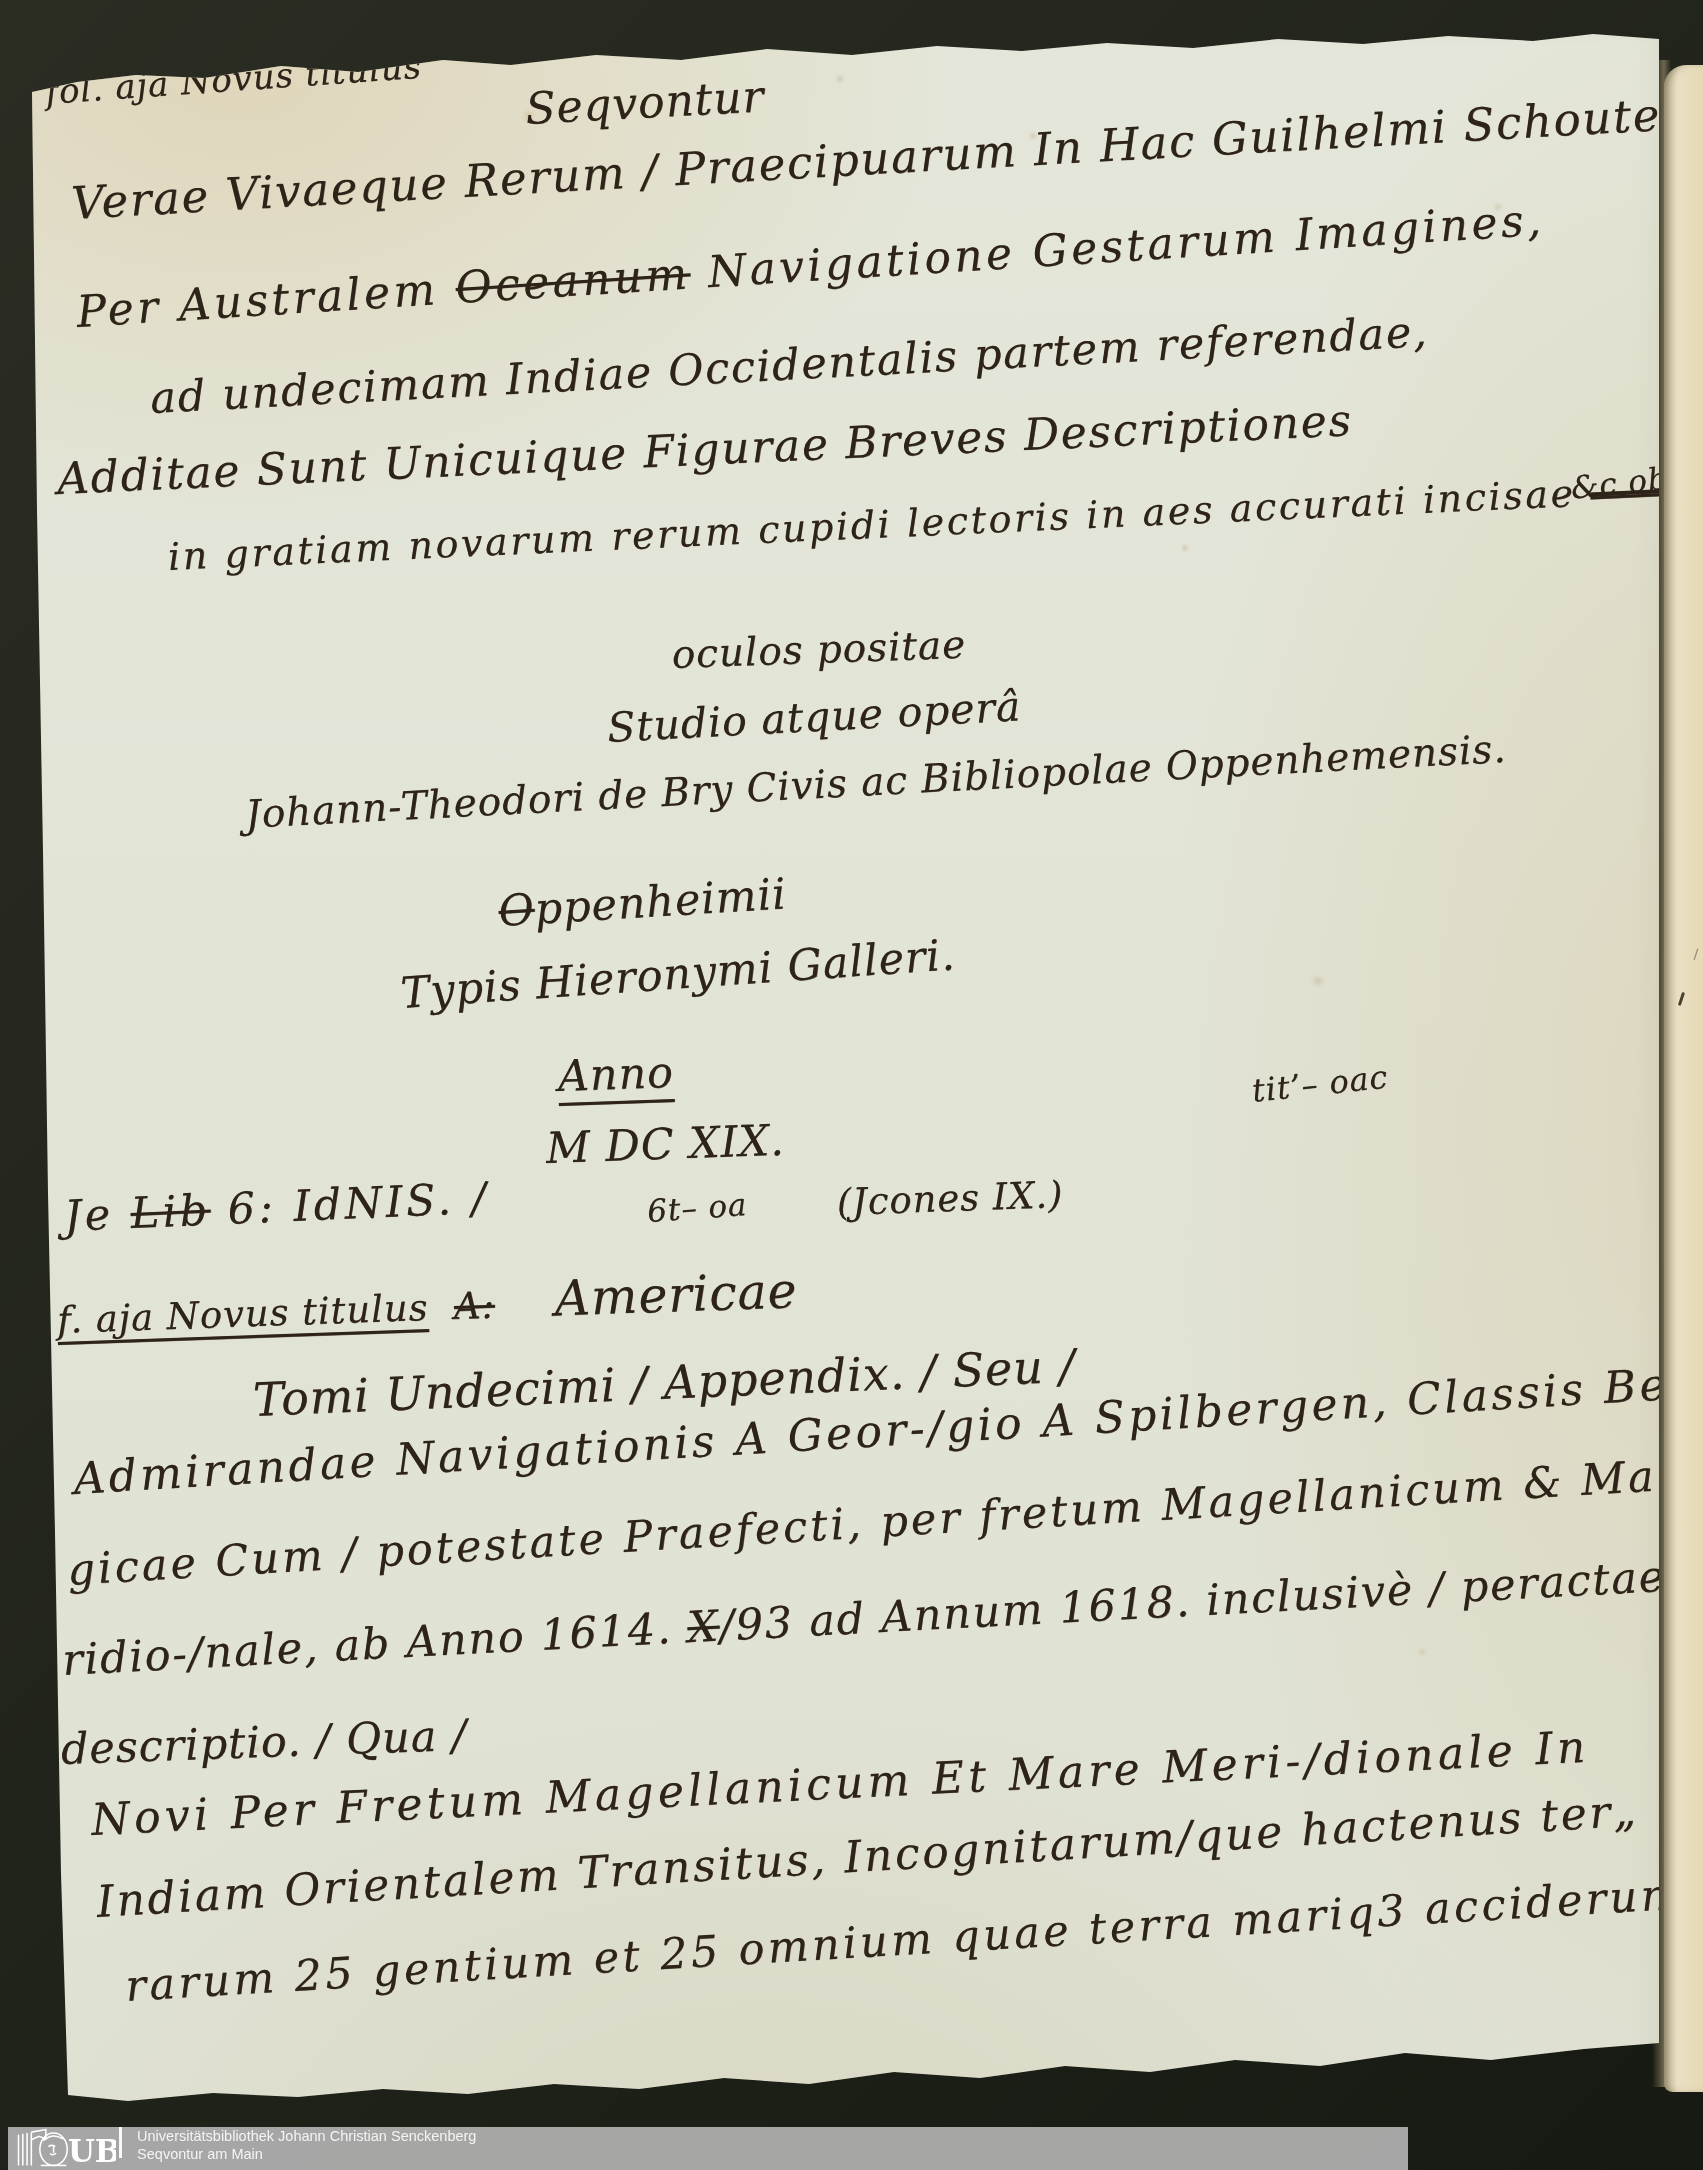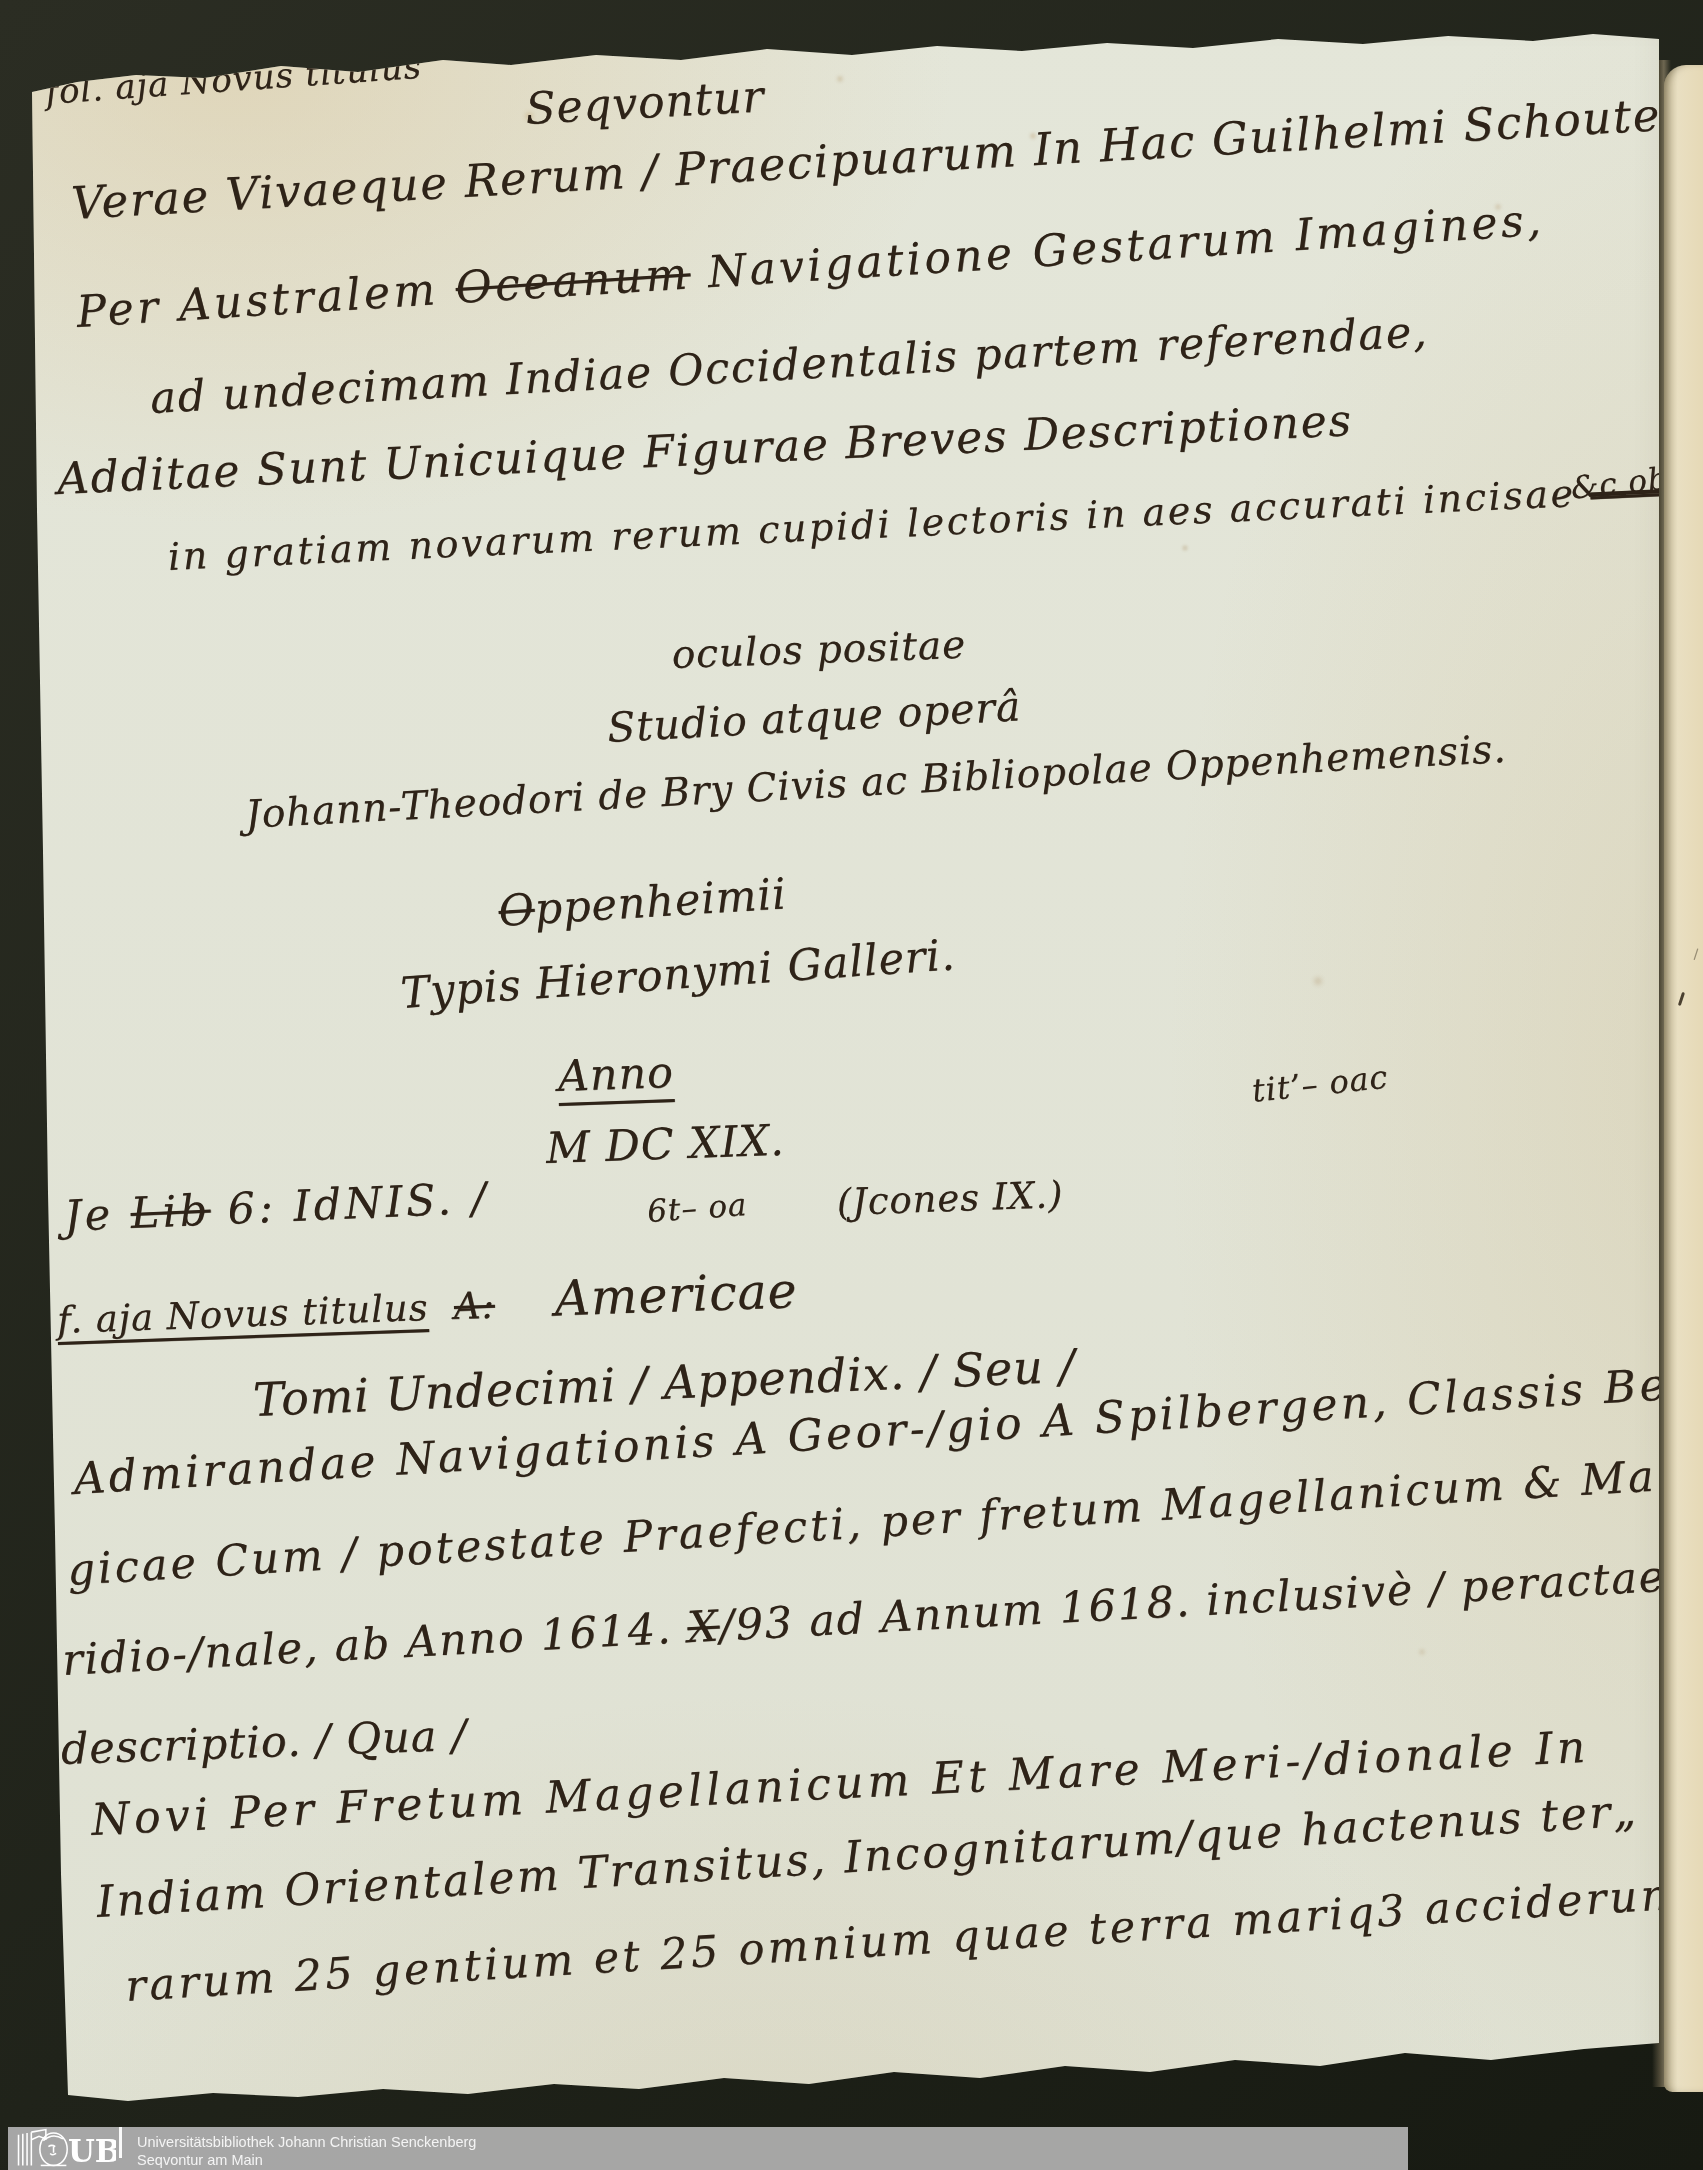--- a/index.html
+++ b/index.html
@@ -54,21 +54,21 @@
   .anno{text-decoration:underline;text-decoration-thickness:3.4px;text-underline-offset:12px;}
   .big{font-size:49px;margin-left:60px;}
   .gap{margin-left:25.6px;}
 
   
   .band{position:absolute;left:8px;bottom:0;width:1400px;height:43px;z-index:5;
         background:rgba(178,178,178,.92);display:flex;align-items:flex-start;}
   .band svg{display:block;margin-left:6.8px;}
   .wm-sep{width:2.6px;height:31px;background:#fafafa;margin-left:3.4px;}
   .wm-text{margin-left:15.3px;color:#f4f4f4;font-family:"Liberation Sans",sans-serif;
-           font-size:14.5px;line-height:18px;font-weight:400;margin-top:6px;}
+           font-size:14.5px;line-height:18px;font-weight:400;}
 </style>
 </head>
 <body>
 
 <div id="stage">
 
   <div class="groove"></div>
   <div class="second-leaf"></div>
   <div class="leaf-fleck"></div>
 

